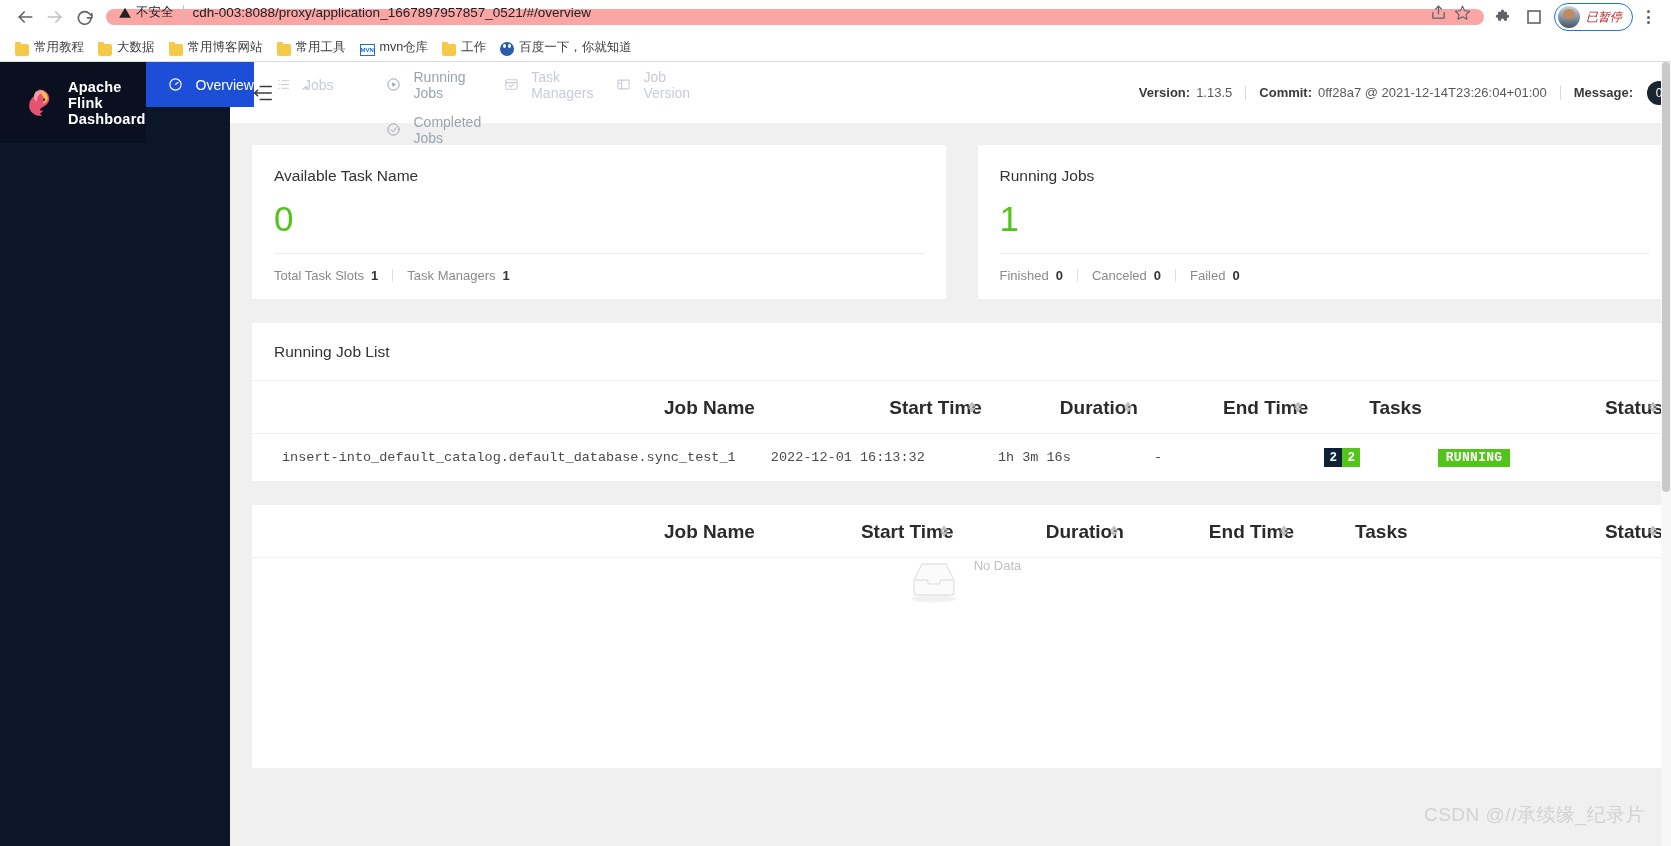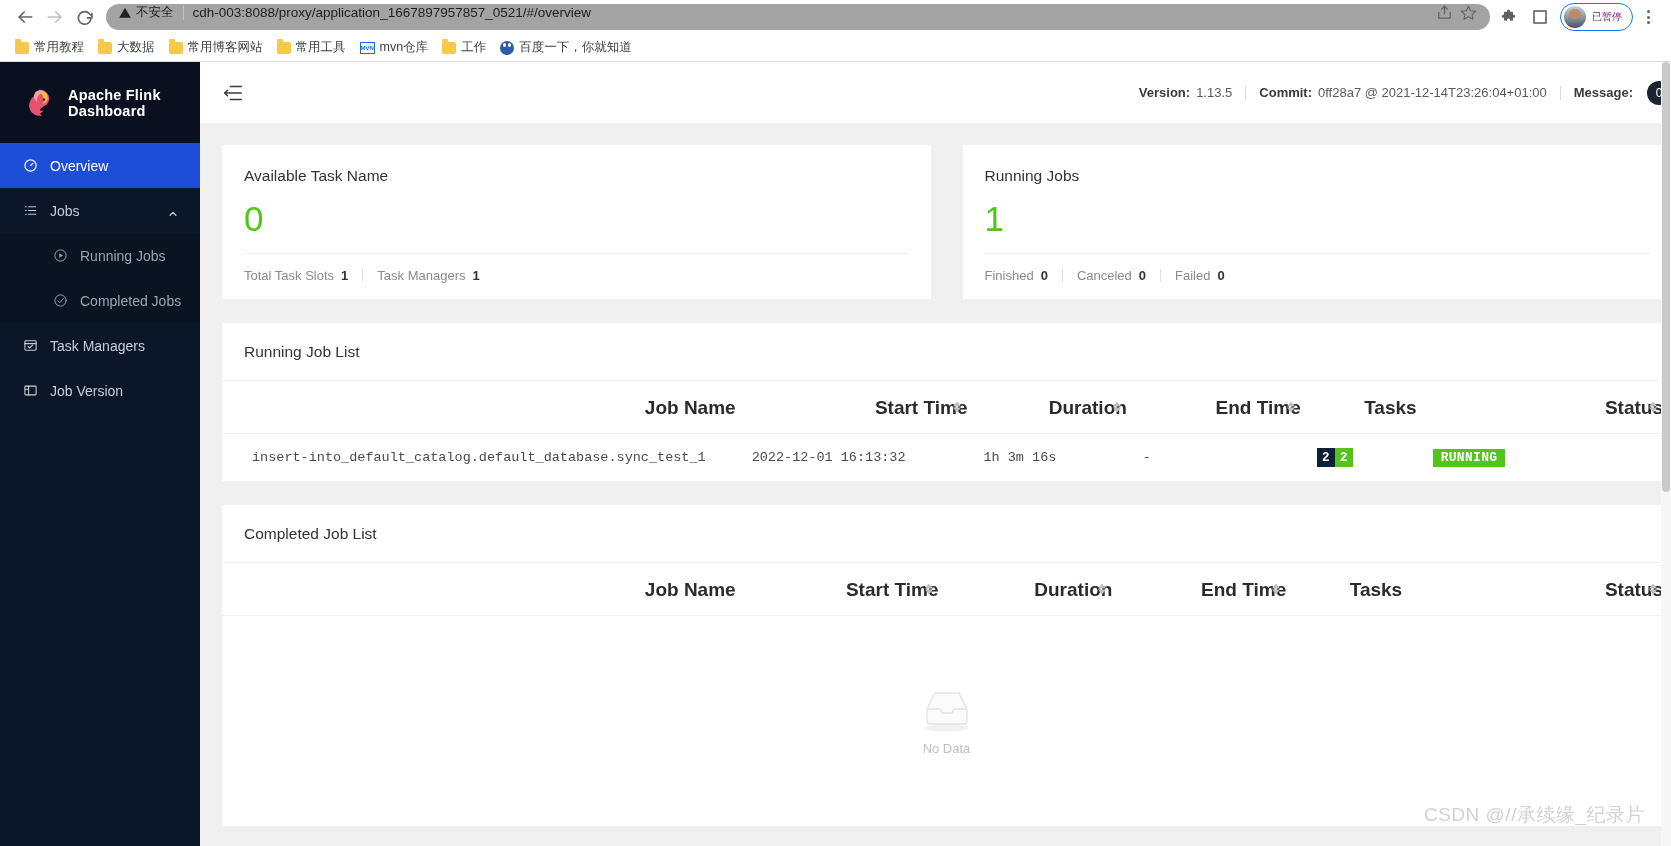--- a/index.html
+++ b/index.html
@@ -30,22 +30,22 @@
     display: flex; align-items: center; justify-content: center;
     color: #5f6368;
     flex: none;
     cursor: pointer;
   }
   .nav-btn svg { display: block; }
   .nav-btn.disabled { color: #bdc1c6; }
 
   #omnibox {
     flex: 1;
-    height: 26px;
-    background: #a3a3a3;
+    height: 16px;
+    background: #fca5a5;
     border-radius: 13px;
     display: flex;
     align-items: center;
     padding: 0 10px 9px 12px;
     margin-left: 6px;
     margin-right: 4px;
     min-width: 0;
   }
   #not-secure {
     display: flex;
@@ -104,44 +104,45 @@
   }
   #profile-avatar::after {
     content: "";
     position: absolute;
     left: 5px; top: 3px;
     width: 12px; height: 10px;
     border-radius: 50%;
     background: #c08b63;
   }
   #profile-label {
-    font-size: 10px;
-    color: #701a75;
+    font-size: 12px;
+    color: #b91c1c;
     white-space: nowrap;
+    font-style: italic;
   }
   #kebab {
     width: 26px; height: 28px;
     display: flex; flex-direction: column; align-items: center; justify-content: center;
     gap: 2.5px;
     flex: none;
     margin-left: 2px;
   }
   #kebab span { width: 3px; height: 3px; border-radius: 50%; background: #5f6368; display: block; }
 
   
   #bookmarks-bar {
     height: 27px;
     display: flex;
     align-items: center;
     padding: 0 8px;
     gap: 0px;
   }
   .bookmark {
     display: flex;
-    align-items: center;
+    align-items: flex-end;
     gap: 5px;
     padding: 3px 7px;
     border-radius: 4px;
     font-size: 12.5px;
     color: #3c4043;
     white-space: nowrap;
     cursor: pointer;
   }
   .bm-folder {
     width: 14px; height: 12px;
@@ -193,26 +194,25 @@
 
   
   #app {
     width: 1671px;
     height: 784px;
     display: flex;
     background: #ffffff;
     position: relative;
   }
   #sidebar {
-    width: 200px;
+    width: 230px;
     flex: none;
     background: #0b1729;
     color: #ffffff;
     display: flex;
-    flex-direction: column;
   }
   #brand {
     height: 81px;
     display: flex;
     align-items: center;
     gap: 12px;
     padding-left: 22px;
     background: #0b1020;
   }
   #brand-logo {
@@ -442,22 +442,22 @@
     padding: 0 8px;
     font-size: 13px;
     color: #ffffff;
     font-weight: bold;
     letter-spacing: .3px;
   }
 
   .empty-wrap {
     height: 210px;
     display: flex;
-    flex-direction: column;
-    align-items: center;
+    flex-direction: row;
+    align-items: flex-start;
     justify-content: center;
     gap: 8px;
   }
   .empty-text {
     font-size: 13px;
     color: #bfbfbf;
   }
   #watermark {
     position: absolute;
     right: 26px;
@@ -809,21 +809,20 @@
               </td>
               <td>
                 <span class="status-badge" id="status-badge" style="background: rgb(82, 196, 26);">RUNNING</span>
               </td>
             </tr>
           </tbody>
         </table>
       </div>
 
       <div class="panel">
-        <div class="panel-head">Completed Job List</div>
         <table class="jobs">
           <colgroup>
             <col style="width:36%">
               <col style="width:14%">
               <col style="width:12%">
               <col style="width:12%">
               <col style="width:8%">
               <col style="width:18%">
           </colgroup>
           <thead>

